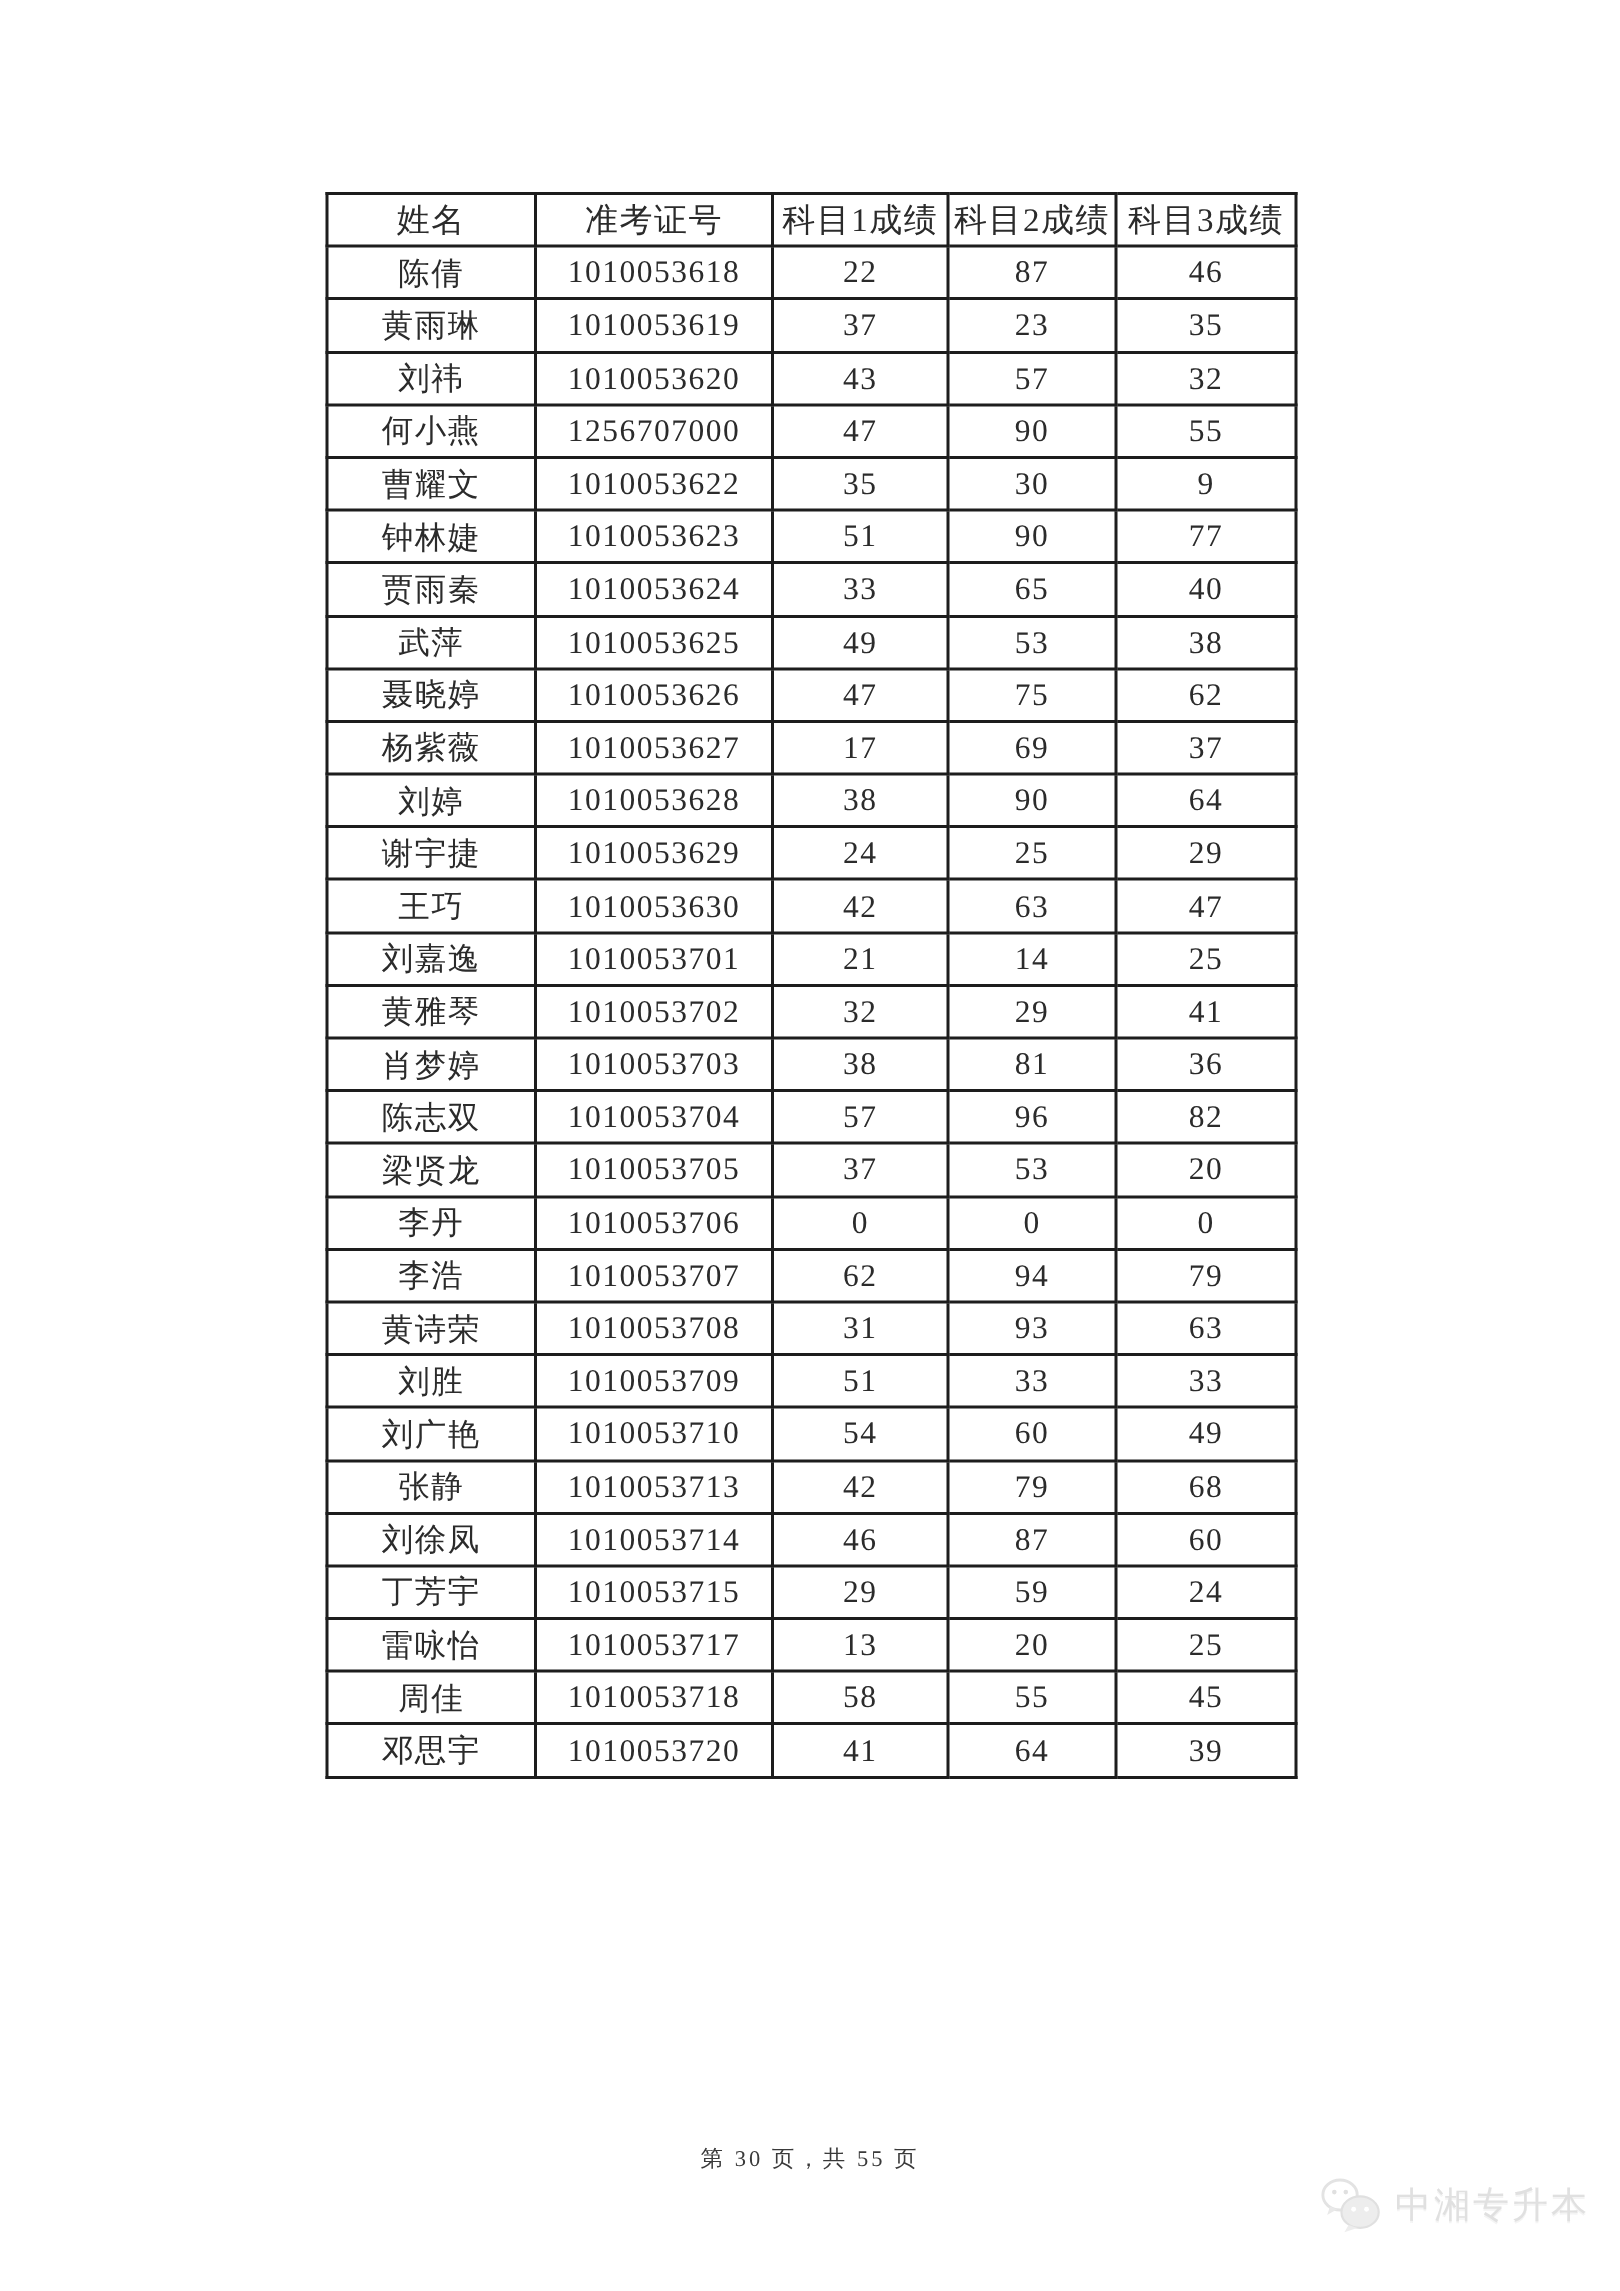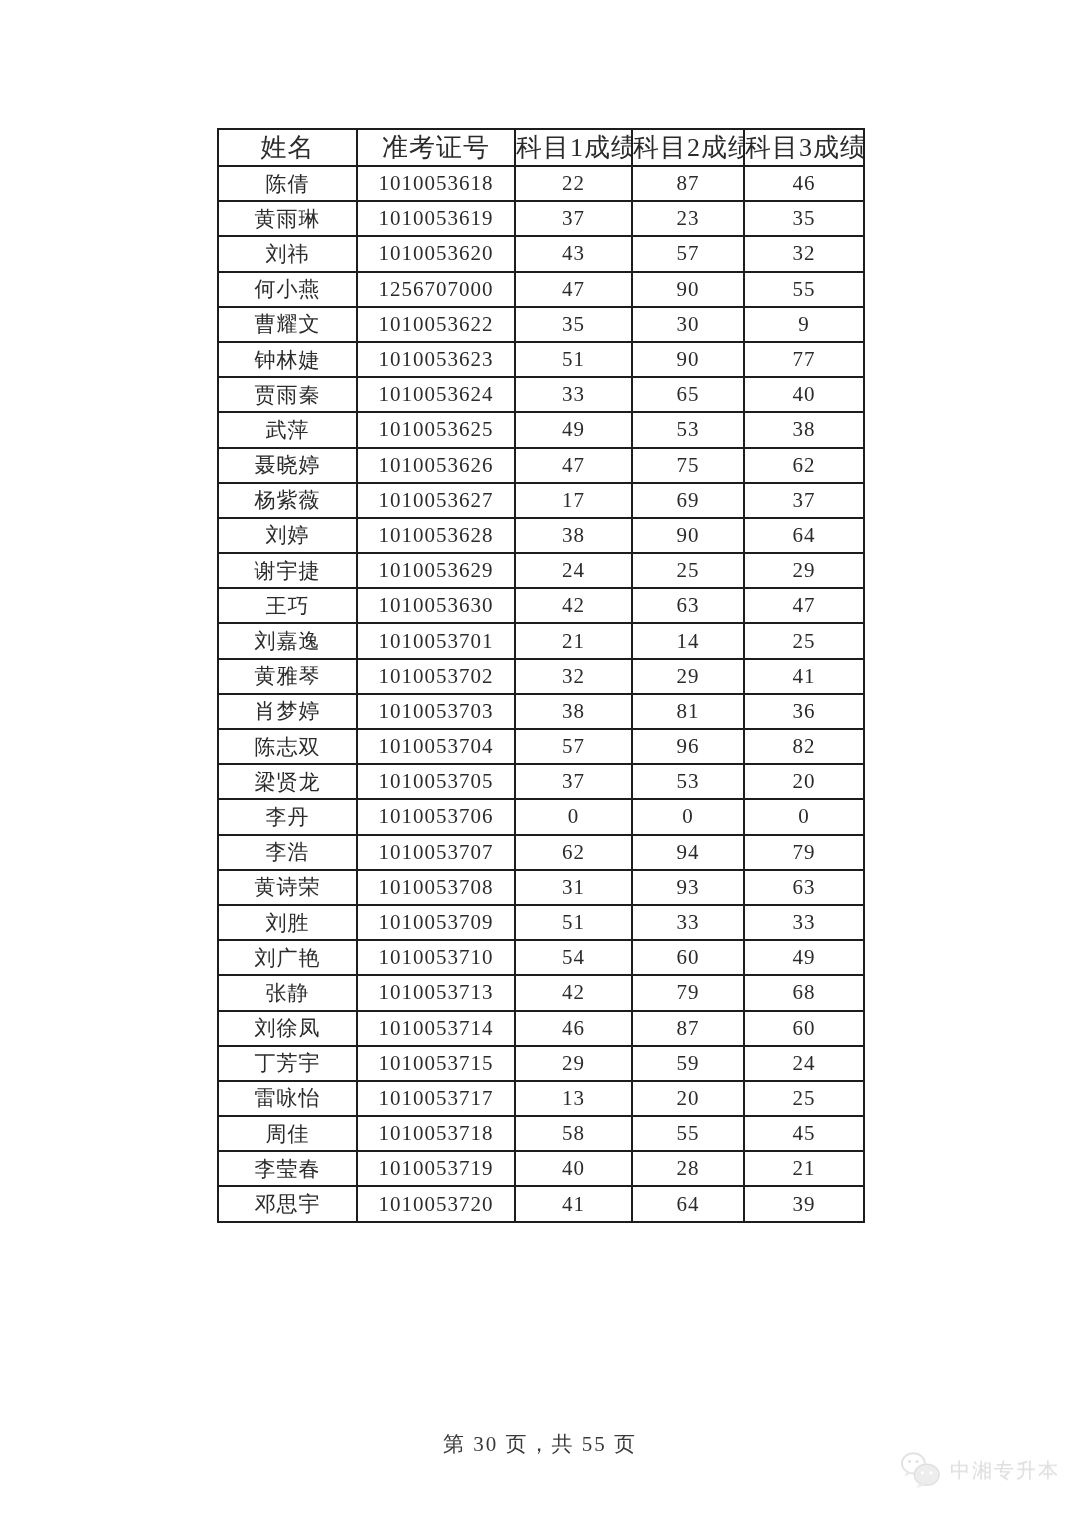--- a/index.html
+++ b/index.html
@@ -37,49 +37,49 @@
     text-align: center;
     vertical-align: middle;
     font-size: 21px;
     font-weight: normal;
     color: #2b2b2b;
     letter-spacing: 1px;
     white-space: nowrap;
     overflow: hidden;
   }
   table.score-table th {
-    font-size: 26px;
+    font-size: 22px;
   }
   .footer {
     position: absolute;
     left: 0;
     top: 1430px;
     width: 100%;
     text-align: center;
-    font-size: 21px;
+    font-size: 15px;
     letter-spacing: 2px;
     color: #3a3a3a;
   }
   .watermark {
     position: absolute;
     right: 20px;
     top: 1450px;
     display: flex;
     align-items: center;
     gap: 8px;
     user-select: none;
   }
   .watermark .wm-icon {
     display: inline-flex;
     width: 42px;
     height: 40px;
   }
   .watermark .wm-text {
     font-family: "Liberation Sans", "DejaVu Sans", sans-serif;
-    font-size: 20px;
+    font-size: 24px;
     letter-spacing: 2px;
     color: #e0e0e0;
     text-shadow: 0 1px 0 #f4f4f4;
   }
 </style>
 </head>
 <body>
 
 <div class="page">
 
@@ -291,27 +291,20 @@
           <td>25</td>
         </tr>
         <tr>
           <td>周佳</td>
           <td>1010053718</td>
           <td>58</td>
           <td>55</td>
           <td>45</td>
         </tr>
         <tr>
-          <td>李莹春</td>
-          <td>1010053719</td>
-          <td>40</td>
-          <td>28</td>
-          <td>21</td>
-        </tr>
-        <tr>
           <td>邓思宇</td>
           <td>1010053720</td>
           <td>41</td>
           <td>64</td>
           <td>39</td>
         </tr>
       </tbody>
   </table>
 
   <div class="footer">

